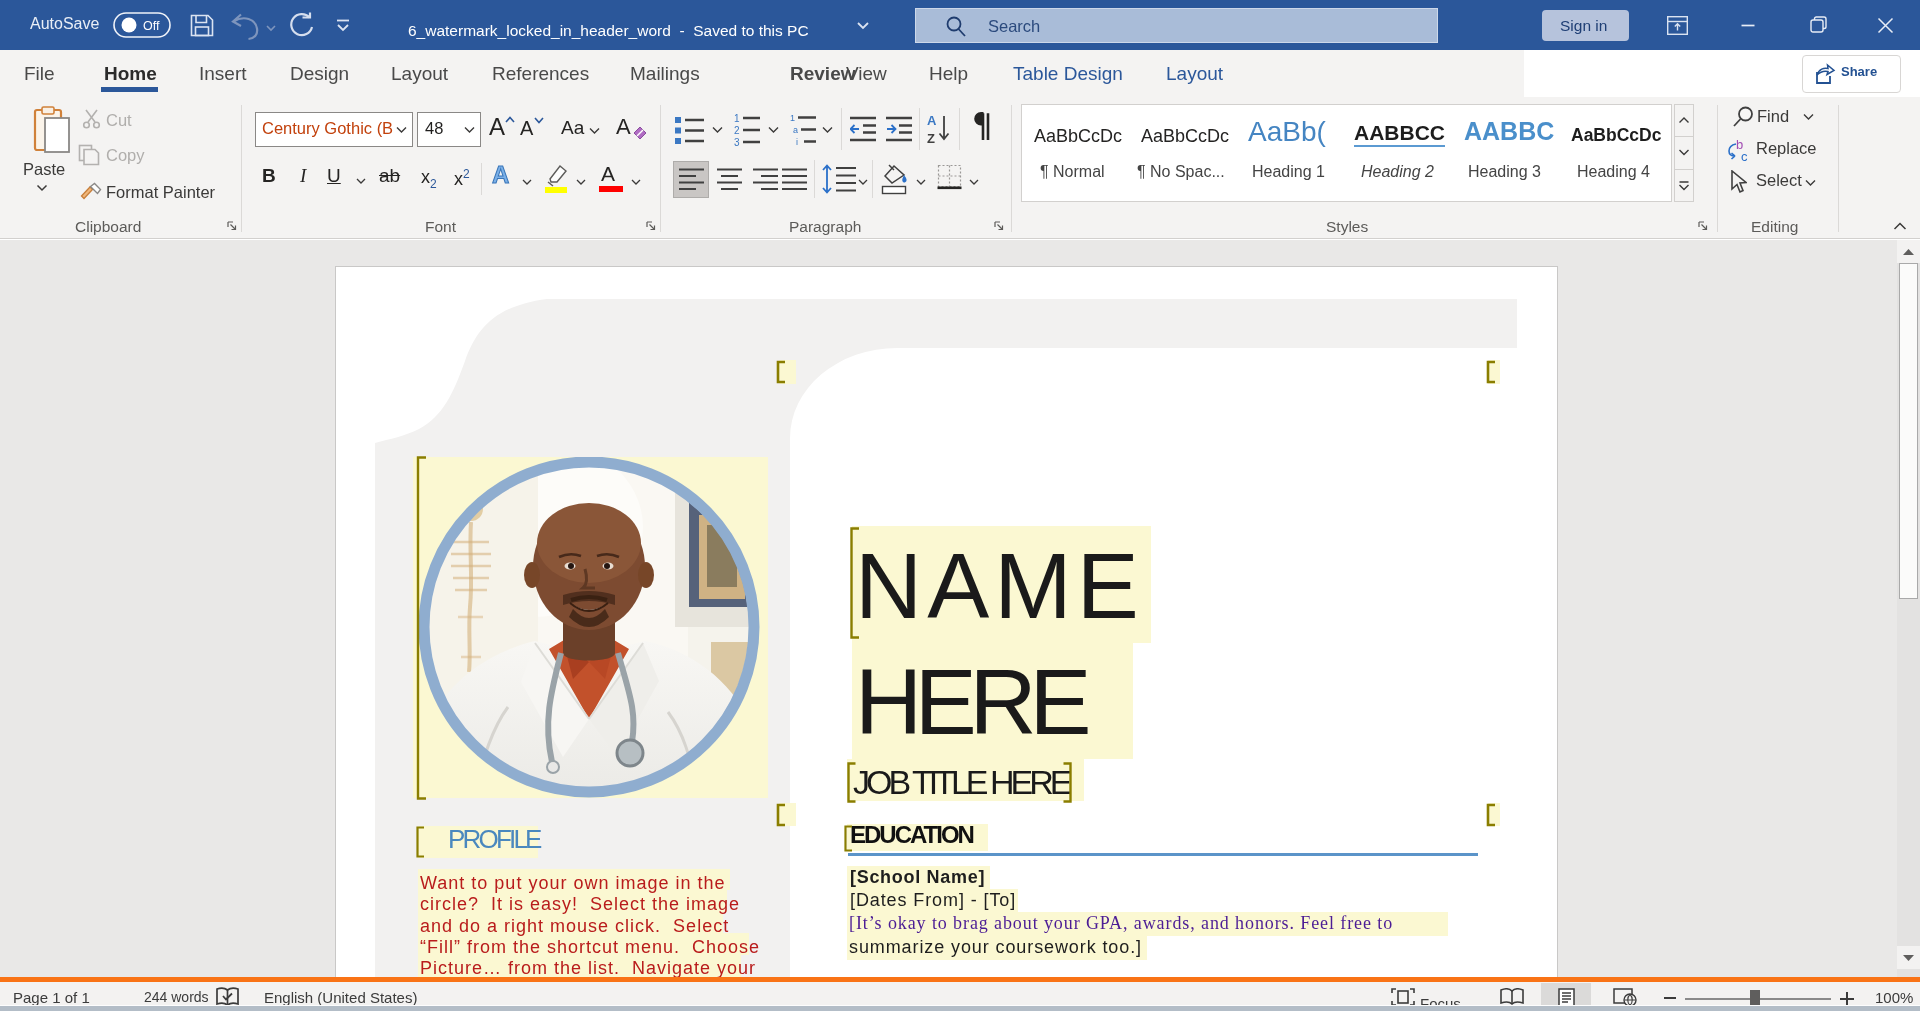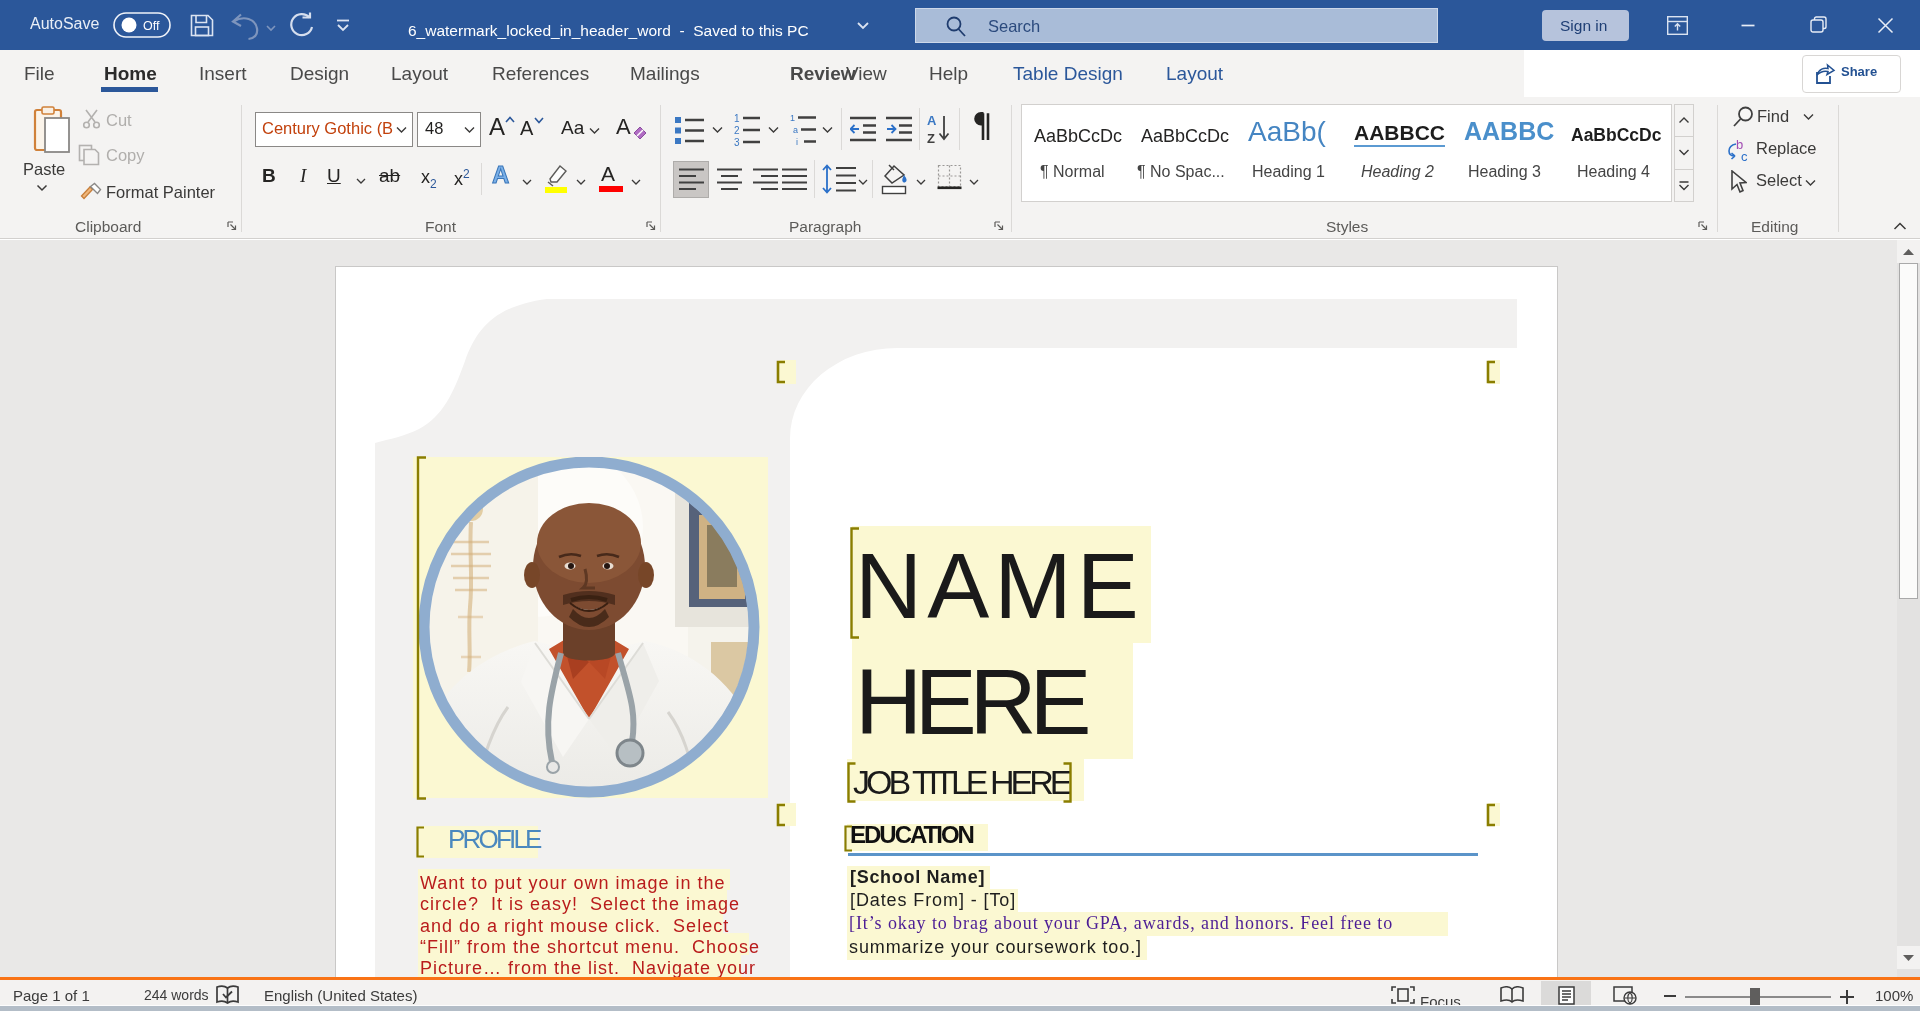--- a/index.html
+++ b/index.html
@@ -3,21 +3,21 @@
 <meta charset="utf-8">
 <style>
 * { margin:0; padding:0; box-sizing:border-box; }
 html,body { width:1920px; height:1011px; overflow:hidden; font-family:"Liberation Sans", sans-serif; }
 .abs { position:absolute; }
 #titlebar { position:absolute; left:0; top:0; width:1920px; height:50px; background:#2b579a; color:#fff; }
 #tabrow { position:absolute; left:0; top:50px; width:1524px; height:47px; background:#f4f3f2; }
 #ribbon { position:absolute; left:0; top:97px; width:1920px; height:142px; background:#f4f3f2; border-bottom:1px solid #d2d0ce; }
 #canvas { position:absolute; left:0; top:240px; width:1920px; height:737px; background:#e9e8e7; }
 #page { position:absolute; left:335px; top:266px; width:1223px; height:711px; background:#ffffff; border:1px solid #c9c8c7; border-bottom:none; }
-#statusbar { position:absolute; left:0; top:977px; width:1920px; height:28px; background:#f3f2f1; border-top:3px solid #f97316; color:#3b3b3b; }
+#statusbar { position:absolute; left:0; top:977px; width:1920px; height:28px; background:#f3f2f1; border-top:5px solid #f97316; color:#3b3b3b; }
 #bottomstrip { position:absolute; left:0; top:1005px; width:1920px; height:6px; background:#b3bdc7; border-top:1px solid #fdfdfd; }
 .t { position:absolute; white-space:nowrap; }
 .tab { position:absolute; top:13px; font-size:19px; color:#494949; }
 .grouplabel { position:absolute; top:121px; font-size:15.5px; color:#5c5b59; }
 .gdiv { position:absolute; top:8px; height:127px; width:1px; background:#dbd9d7; }
 .launch { position:absolute; top:123px; width:12px; height:12px; }
 .ychip { position:absolute; background:#fbf8d2; }
 .doctext { position:absolute; color:#222; }
 </style>
 </head>

